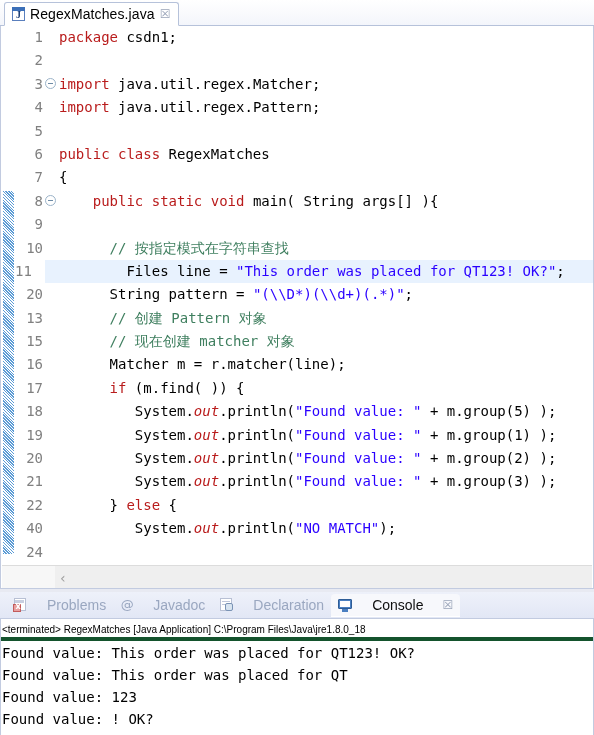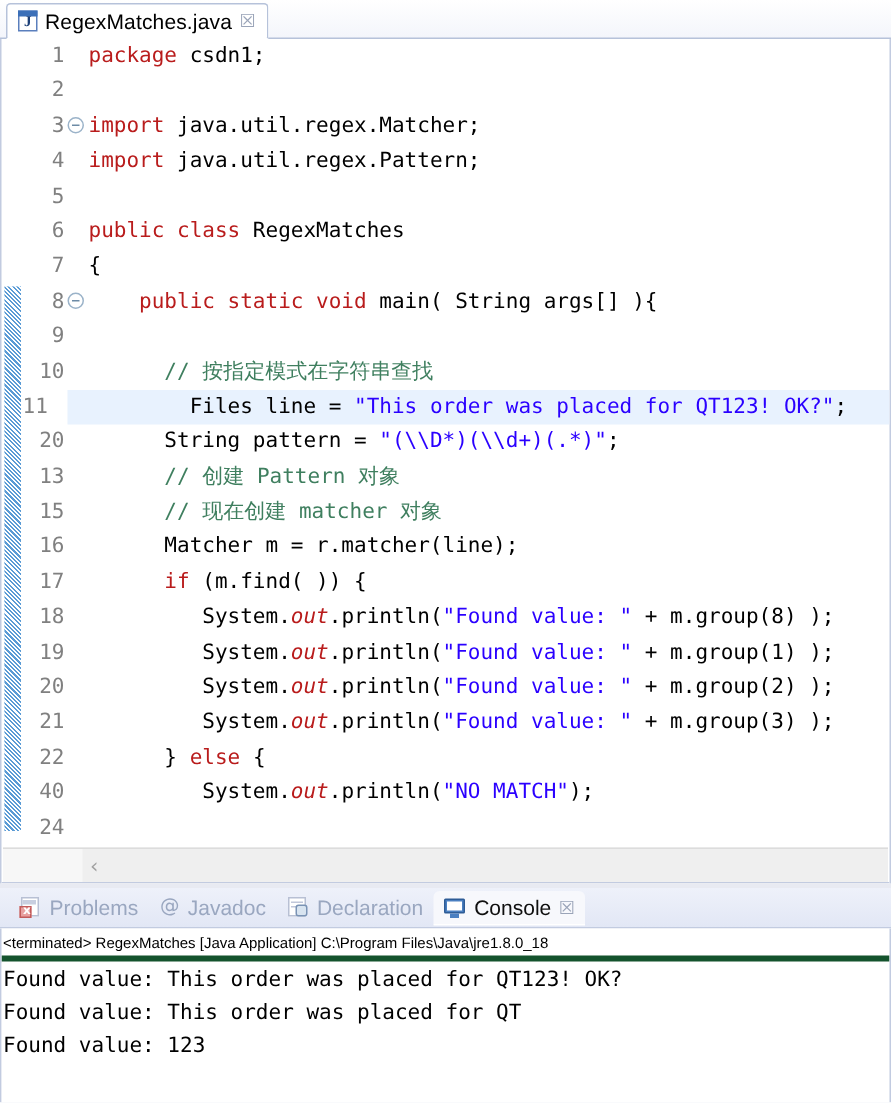--- a/index.html
+++ b/index.html
@@ -262,21 +262,21 @@
     display: flex;
     align-items: center;
     padding-left: 6px;
     box-sizing: border-box;
     overflow: hidden;
   }
 
   .view-tab {
     display: flex;
     align-items: center;
-    gap: 5px;
+    gap: 19px;
     height: 23px;
     padding: 0 7px;
     font-size: 14px;
     color: #9aa7c0;
     border-radius: 4px 4px 0 0;
     box-sizing: border-box;
     white-space: nowrap;
   }
   .view-tab.active {
     background: #f7f8fc;
@@ -451,21 +451,21 @@
           <div class="code-line"><span class="ln">7</span><span class="src"><span class="plain">{</span></span></div>
           <div class="code-line"><span class="ln">8</span><span class="fold"></span><span class="src"><span class="plain">    </span><span class="kw">public static void </span><span class="plain">main( String args[] ){</span></span></div>
           <div class="code-line"><span class="ln">9</span><span class="src"></span></div>
           <div class="code-line"><span class="ln">10</span><span class="src"><span class="plain">      </span><span class="cmt">// 按指定模式在字符串查找</span></span></div>
           <div class="code-line hl"><span class="ln">11</span><span class="src"><span class="plain">      Files line = </span><span class="str">"This order was placed for QT123! OK?"</span><span class="plain">;</span></span></div>
           <div class="code-line"><span class="ln">20</span><span class="src"><span class="plain">      String pattern = </span><span class="str">"(\\D*)(\\d+)(.*)"</span><span class="plain">;</span></span></div>
           <div class="code-line"><span class="ln">13</span><span class="src"><span class="plain">      </span><span class="cmt">// 创建 Pattern 对象</span></span></div>
           <div class="code-line"><span class="ln">15</span><span class="src"><span class="plain">      </span><span class="cmt">// 现在创建 matcher 对象</span></span></div>
           <div class="code-line"><span class="ln">16</span><span class="src"><span class="plain">      Matcher m = r.matcher(line);</span></span></div>
           <div class="code-line"><span class="ln">17</span><span class="src"><span class="plain">      </span><span class="kw">if</span><span class="plain"> (m.find( )) {</span></span></div>
-          <div class="code-line"><span class="ln">18</span><span class="src"><span class="plain">         System.</span><span class="kw stat">out</span><span class="plain">.println(</span><span class="str">"Found value: "</span><span class="plain"> + m.group(8) );</span></span></div>
+          <div class="code-line"><span class="ln">18</span><span class="src"><span class="plain">         System.</span><span class="kw stat">out</span><span class="plain">.println(</span><span class="str">"Found value: "</span><span class="plain"> + m.group(5) );</span></span></div>
           <div class="code-line"><span class="ln">19</span><span class="src"><span class="plain">         System.</span><span class="kw stat">out</span><span class="plain">.println(</span><span class="str">"Found value: "</span><span class="plain"> + m.group(1) );</span></span></div>
           <div class="code-line"><span class="ln">20</span><span class="src"><span class="plain">         System.</span><span class="kw stat">out</span><span class="plain">.println(</span><span class="str">"Found value: "</span><span class="plain"> + m.group(2) );</span></span></div>
           <div class="code-line"><span class="ln">21</span><span class="src"><span class="plain">         System.</span><span class="kw stat">out</span><span class="plain">.println(</span><span class="str">"Found value: "</span><span class="plain"> + m.group(3) );</span></span></div>
           <div class="code-line"><span class="ln">22</span><span class="src"><span class="plain">      } </span><span class="kw">else</span><span class="plain"> {</span></span></div>
           <div class="code-line"><span class="ln">40</span><span class="src"><span class="plain">         System.</span><span class="kw stat">out</span><span class="plain">.println(</span><span class="str">"NO MATCH"</span><span class="plain">);</span></span></div>
           <div class="code-line"><span class="ln">24</span><span class="src"></span></div>
         </div>
 
       <div class="h-scroll">
         <div class="left-pad"></div>
@@ -510,17 +510,18 @@
         </div>
       </div>
 
     <div class="console-body">
       <div class="terminated-line">&lt;terminated&gt; RegexMatches [Java Application] C:\Program Files\Java\jre1.8.0_18</div>
       <div class="console-left-rail"></div>
       <div class="console-out" id="console-out">
           <div class="oline">Found value: This order was placed for QT123! OK?</div>
           <div class="oline">Found value: This order was placed for QT</div>
           <div class="oline">Found value: 123</div>
+          <div class="oline">Found value: ! OK?</div>
         </div>
     </div>
   </div>
 
 </div>
 
 </body></html>

